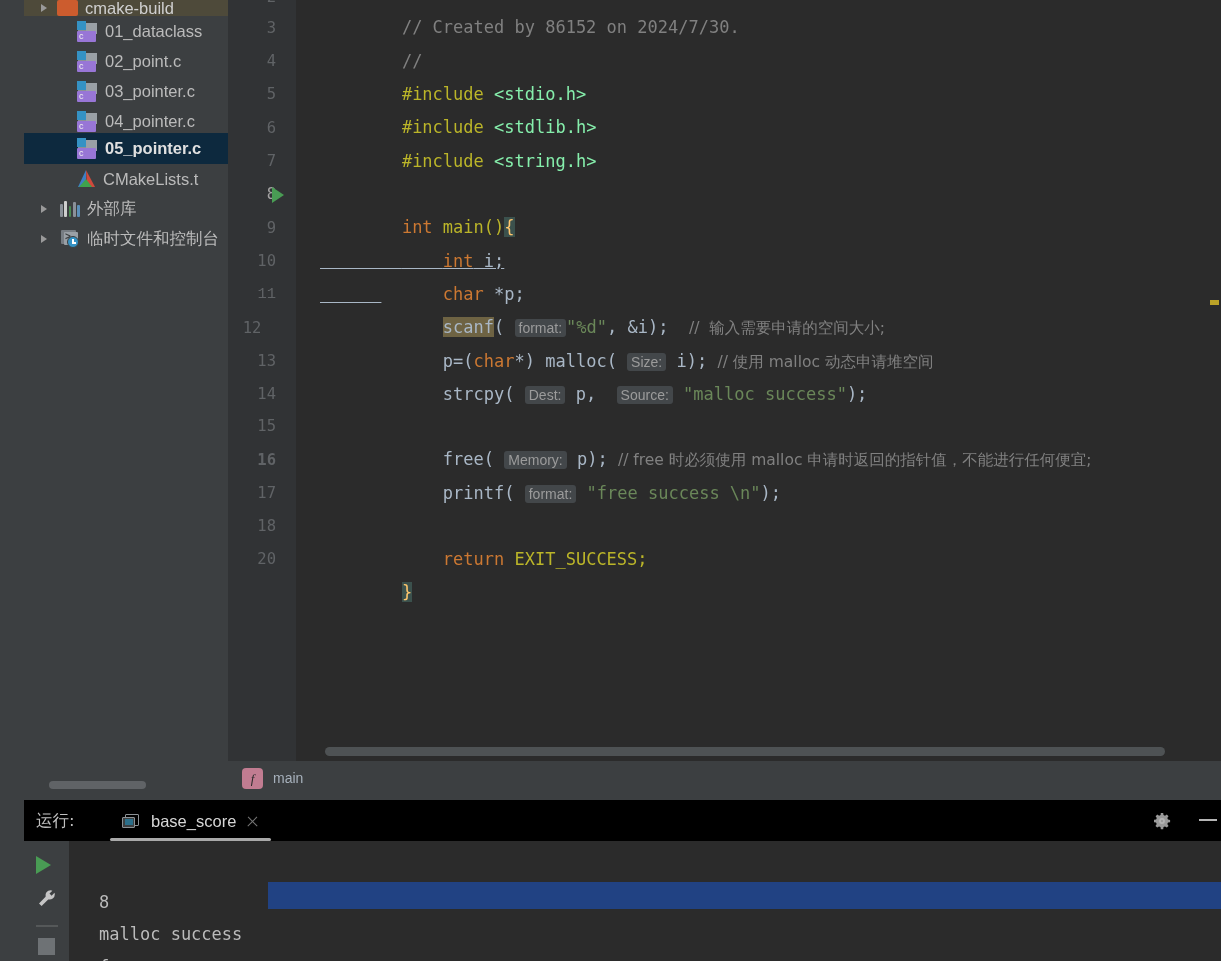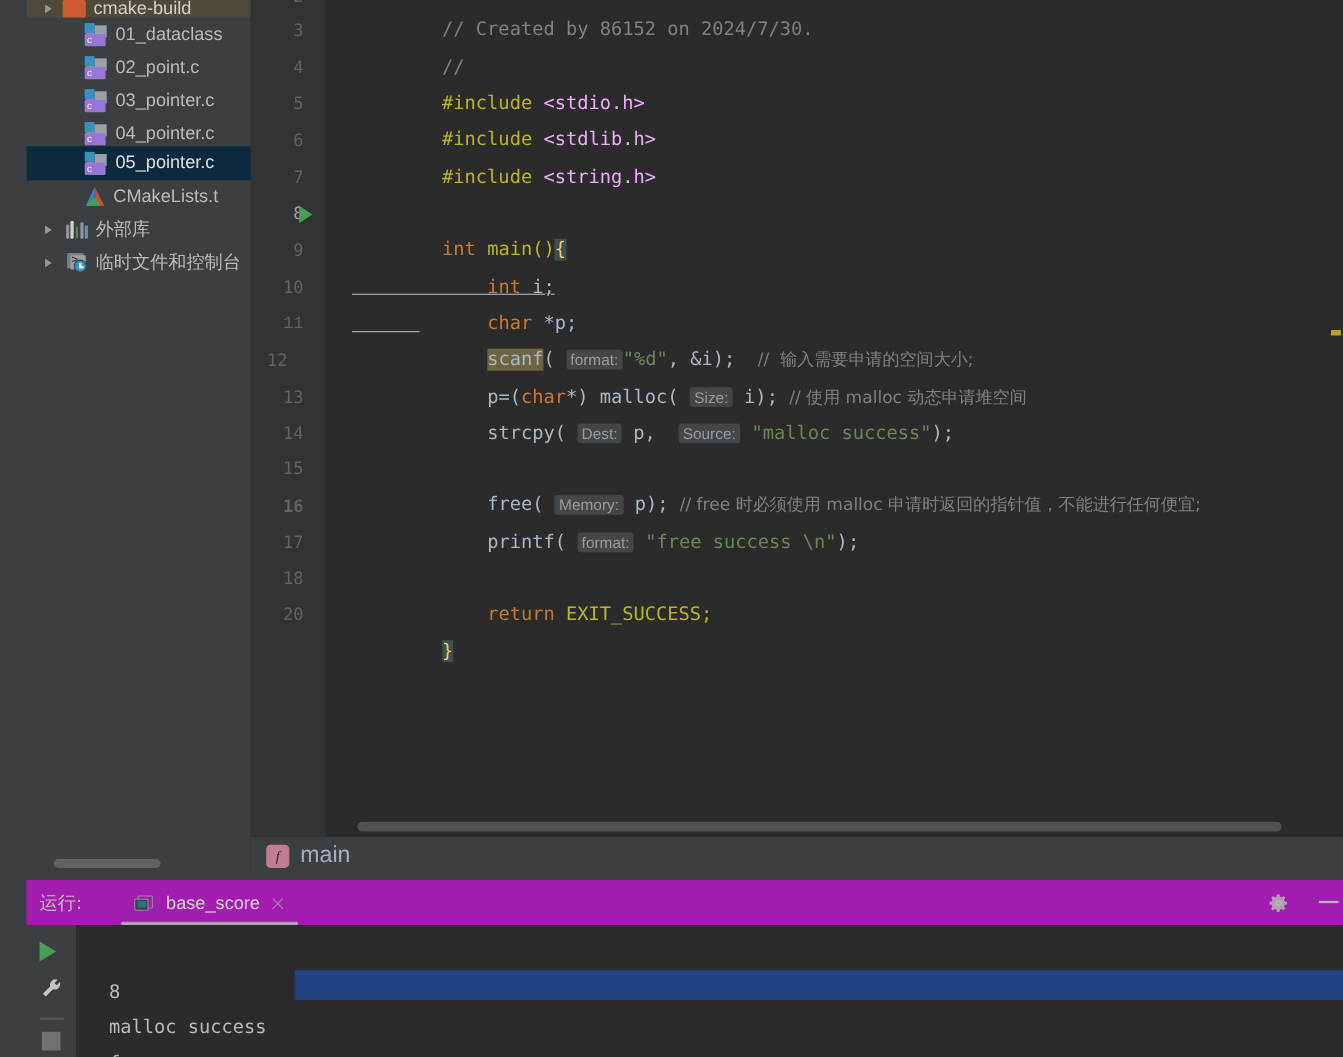--- a/index.html
+++ b/index.html
@@ -119,21 +119,21 @@
     border-top: 8px solid transparent; border-bottom: 8px solid transparent;
     border-left: 12px solid #499c54;
   }
   .curline-bar {
     position: absolute; left: 84px; width: 2px; background: #5a8f6e;
   }
 
   
   .kw      { color: #cc7832; }
   .macro   { color: #bbb529; }
-  .hdr     { color: #f0abfc; }
+  .hdr     { color: #86efac; }
   .str     { color: #6a8759; }
   .cmt     { color: #808080; }
   .var     { color: #a9b7c6; }
   .cnst2   { color: #bbb529; }
   .brace-hl{ background: #3b514d; color: #ffc66d; }
   .usage-hl{ background: #6e6343; }
   .hint {
     background: #43474a; color: #9b9b9b; border-radius: 3px;
     padding: 1px 4px; font-family: "Liberation Sans", sans-serif;
     font-size: 14px;
@@ -154,30 +154,30 @@
   
   .breadcrumb {
     position: absolute; left: 0; top: 761px; width: 993px; height: 34px;
     background: #3c3f41; display: flex; align-items: center; padding-left: 14px;
   }
   .bc-icon {
     width: 21px; height: 21px; border-radius: 4px; background: #c17c91;
     color: #2b2b2b; font-size: 13px; line-height: 21px; text-align: center;
     font-family: "Liberation Serif", serif; font-style: italic;
   }
-  .bc-label { margin-left: 10px; font-size: 21px; color: #a6b0bb; }
+  .bc-label { margin-left: 10px; font-size: 14px; color: #a6b0bb; }
 
   
   .run-panel {
     position: absolute; left: 24px; top: 795px; width: 1197px; height: 166px;
     background: #3c3f41;
   }
   .run-header {
     position: absolute; left: 0; top: 5px; width: 1197px; height: 41px;
-    background: #a21caf; display: flex; align-items: center;
+    background: #000000; display: flex; align-items: center;
   }
   .run-title { margin-left: 12px; font-size: 16.5px; color: #c0c0c0; font-family: "DejaVu Sans", sans-serif; }
   .run-tab {
     position: absolute; left: 86px; top: 2px; height: 39px;
     display: flex; align-items: center; padding: 0 12px;
   }
   .run-tab .tabline {
     position: absolute; left: 0; bottom: 0; height: 3px; width: 100%;
     background: #a9a9a9; border-radius: 2px;
   }
@@ -286,21 +286,21 @@
       <span class="tree-label">04_pointer.c</span>
     </div>
 
     <div class="tree-row selected tree-indent-2" style="position:absolute;top:133px;width:100%;height:31px;">
       <span class="ic ic-cfile">
         <span class="sq-cyan"></span>
           <span class="sq-gray"></span>
           <span class="sq-gray2"></span>
           <span class="badge">c</span>
       </span>
-      <span class="tree-label" style="color:#e0e0e0;">05_pointer.c</span>
+      <span class="tree-label" style="color:#e0e0e0;font-weight:bold;">05_pointer.c</span>
     </div>
 
     <div class="tree-row tree-indent-2" style="position:absolute;top:164px;width:100%;">
       <span class="ic ic-cmake">
         <svg width="20" height="20" viewBox="0 0 20 20">
           <polygon points="10,1 19,18 11,18" fill="#d0493c"></polygon>
           <polygon points="10,1 2,18 10,18" fill="#3e7fc4"></polygon>
           <polygon points="10,10 3,18 16,18" fill="#3fa34d"></polygon>
         </svg>
       </span>

